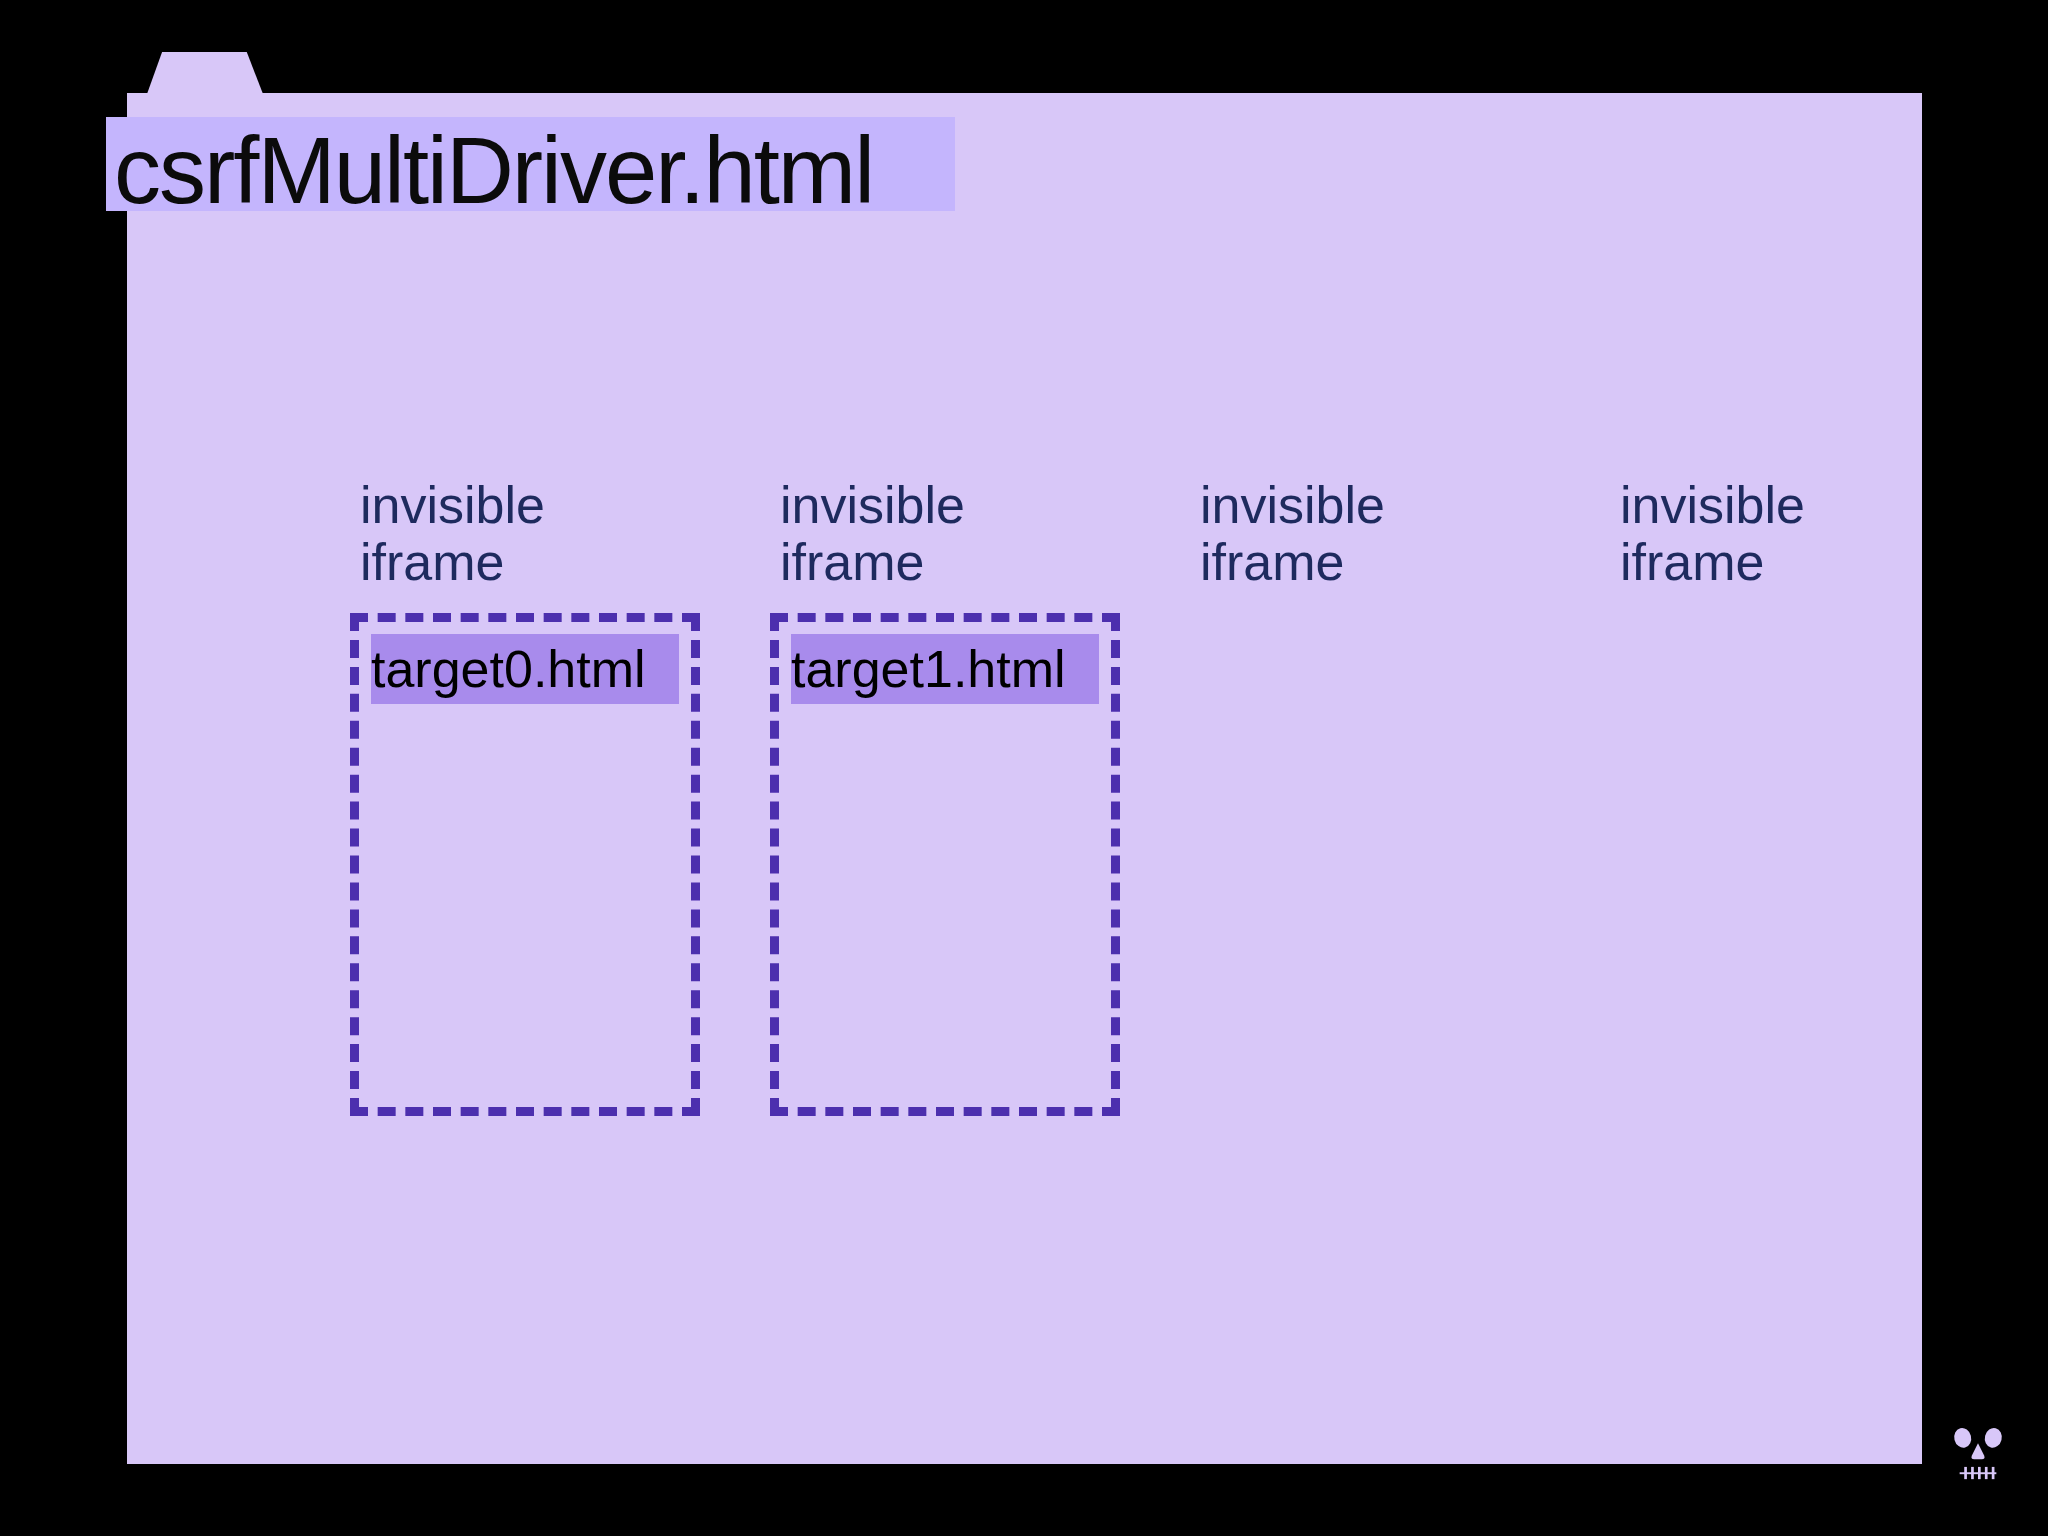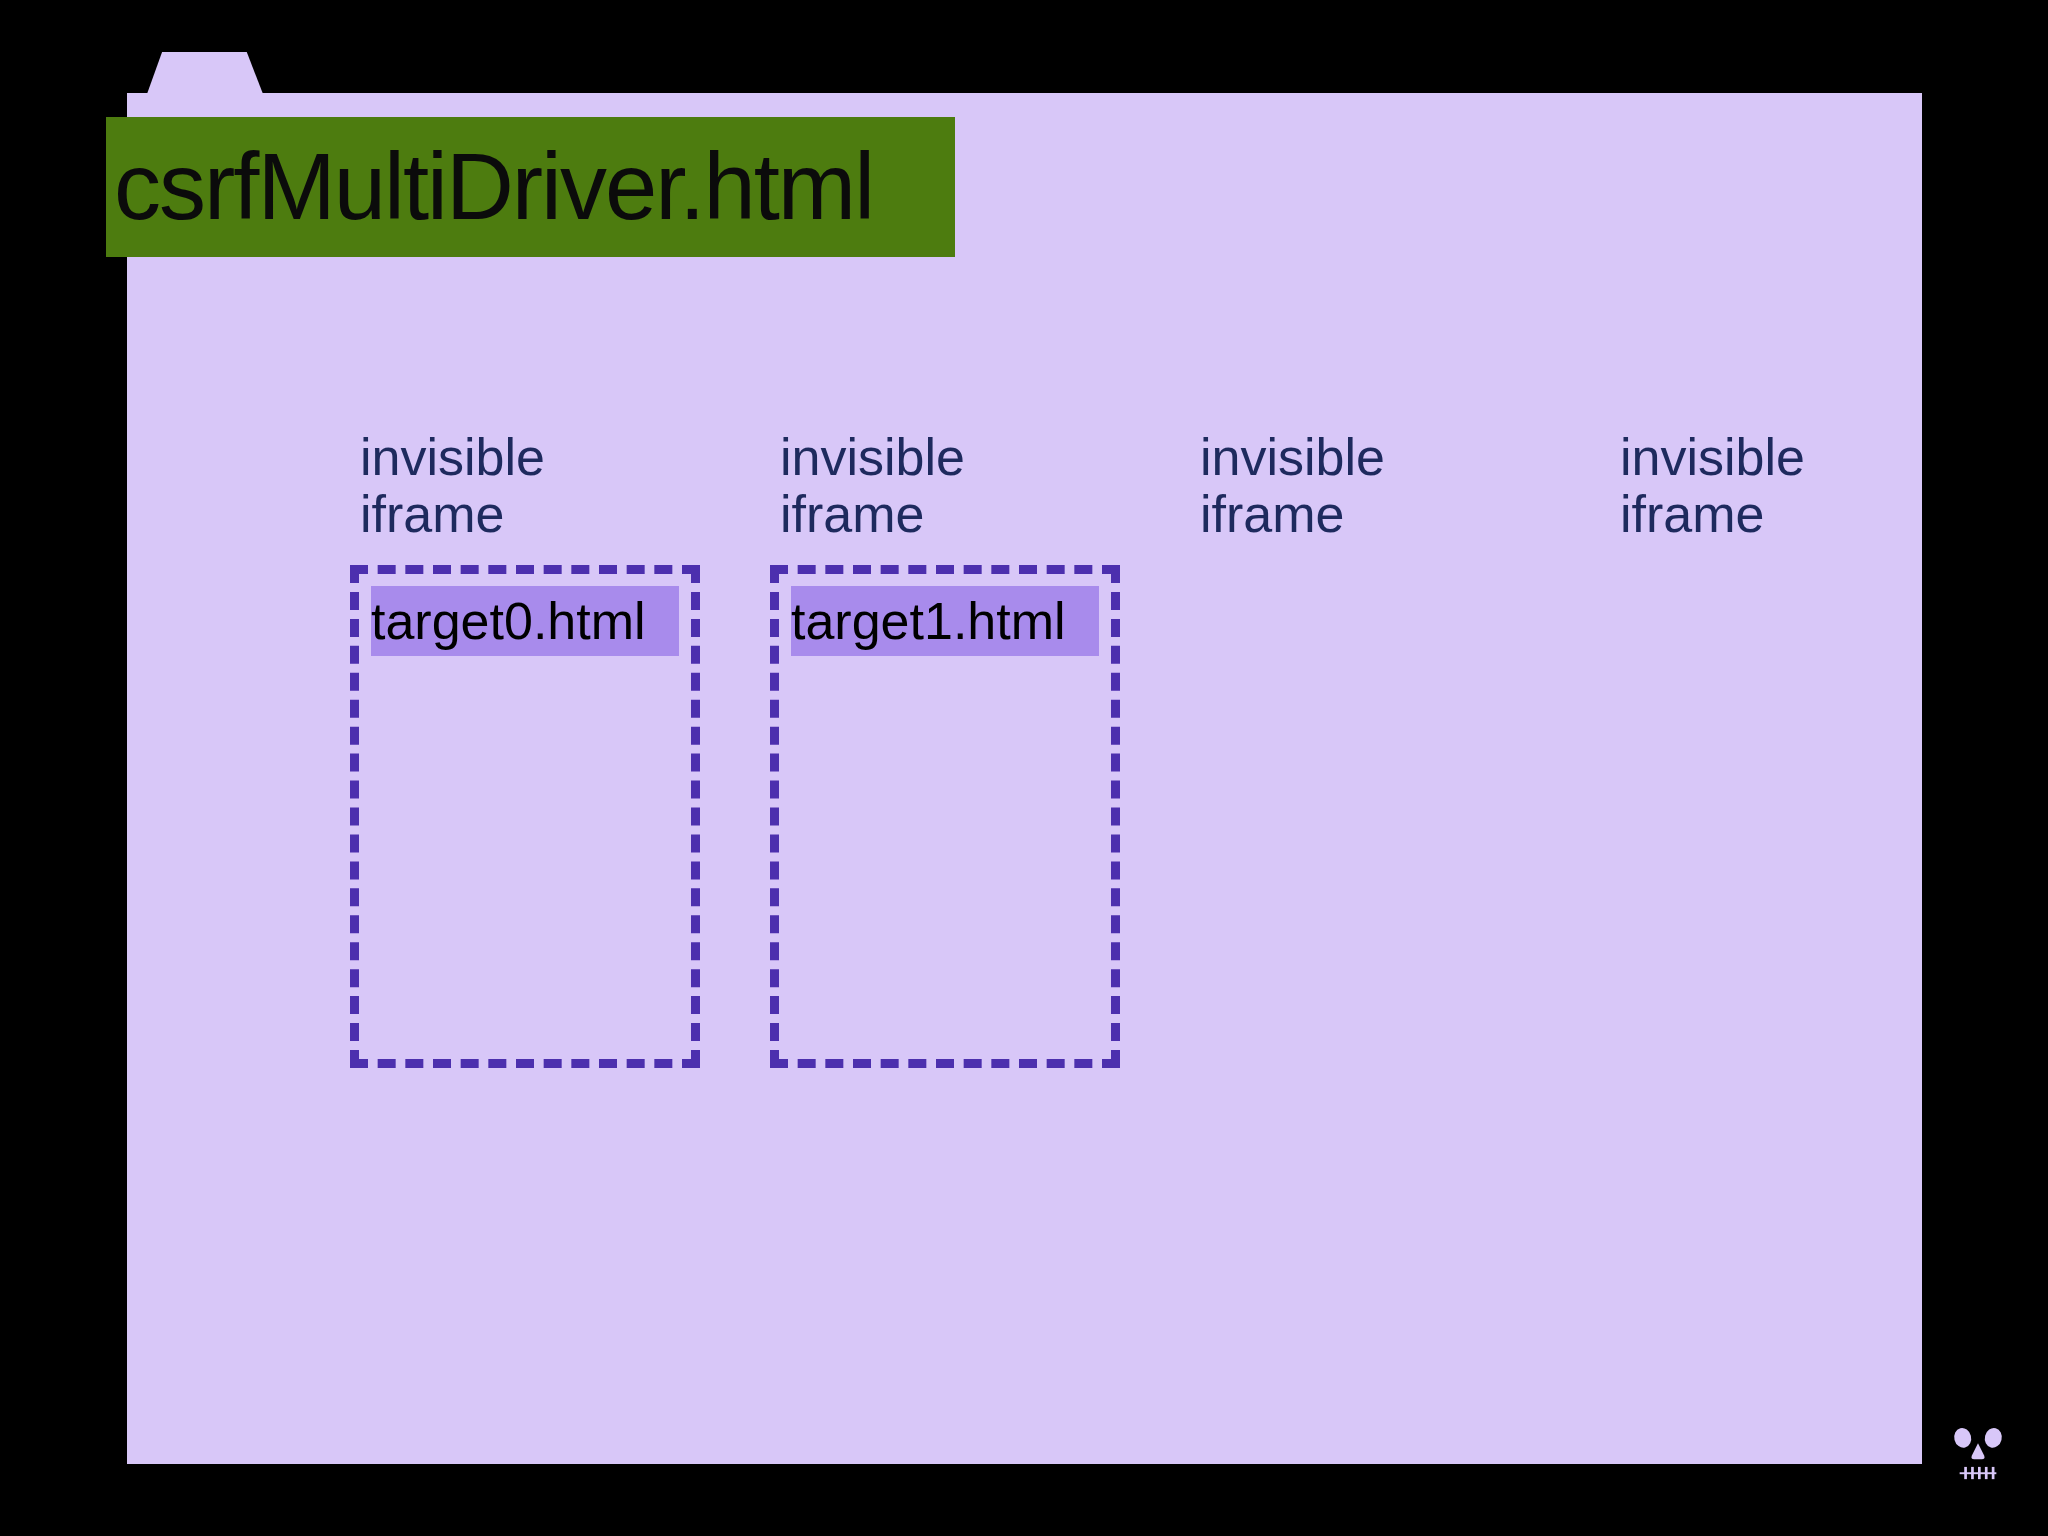--- a/index.html
+++ b/index.html
@@ -33,24 +33,23 @@
     width: 1795px;
     height: 1371px;
     background: #d8c7f8;
   }
   
   .title-bar {
     position: absolute;
     left: 106px;
     top: 117px;
     width: 849px;
-    height: 140px;
-    background: #4d7c0f;
+    height: 94px;
+    background: #c4b5fd;
     display: flex;
-    align-items: center;
   }
   .title-bar .title-text {
     font-size: 94px;
     letter-spacing: -2px;
     color: #0b0b0b;
     padding-left: 8px;
     white-space: nowrap;
   }
   
   .iframe-col {
@@ -63,20 +62,21 @@
   .iframe-col.c2 { left: 1063px; }
   .iframe-col.c3 { left: 1483px; }
   .iframe-label {
     font-size: 52px;
     line-height: 57px;
     color: #1e2a5e;
     padding-left: 10px;
     width: 240px;          
     height: 114px;
     margin-bottom: 22px;
+    margin-top: 48px;
   }
   .dashed-box {
     box-sizing: border-box;
     width: 350px;
     height: 503px;
     border: 9px dashed #4c2fae;
   }
   .target-chip {
     margin: 12px auto 0 auto;
     width: 308px;

